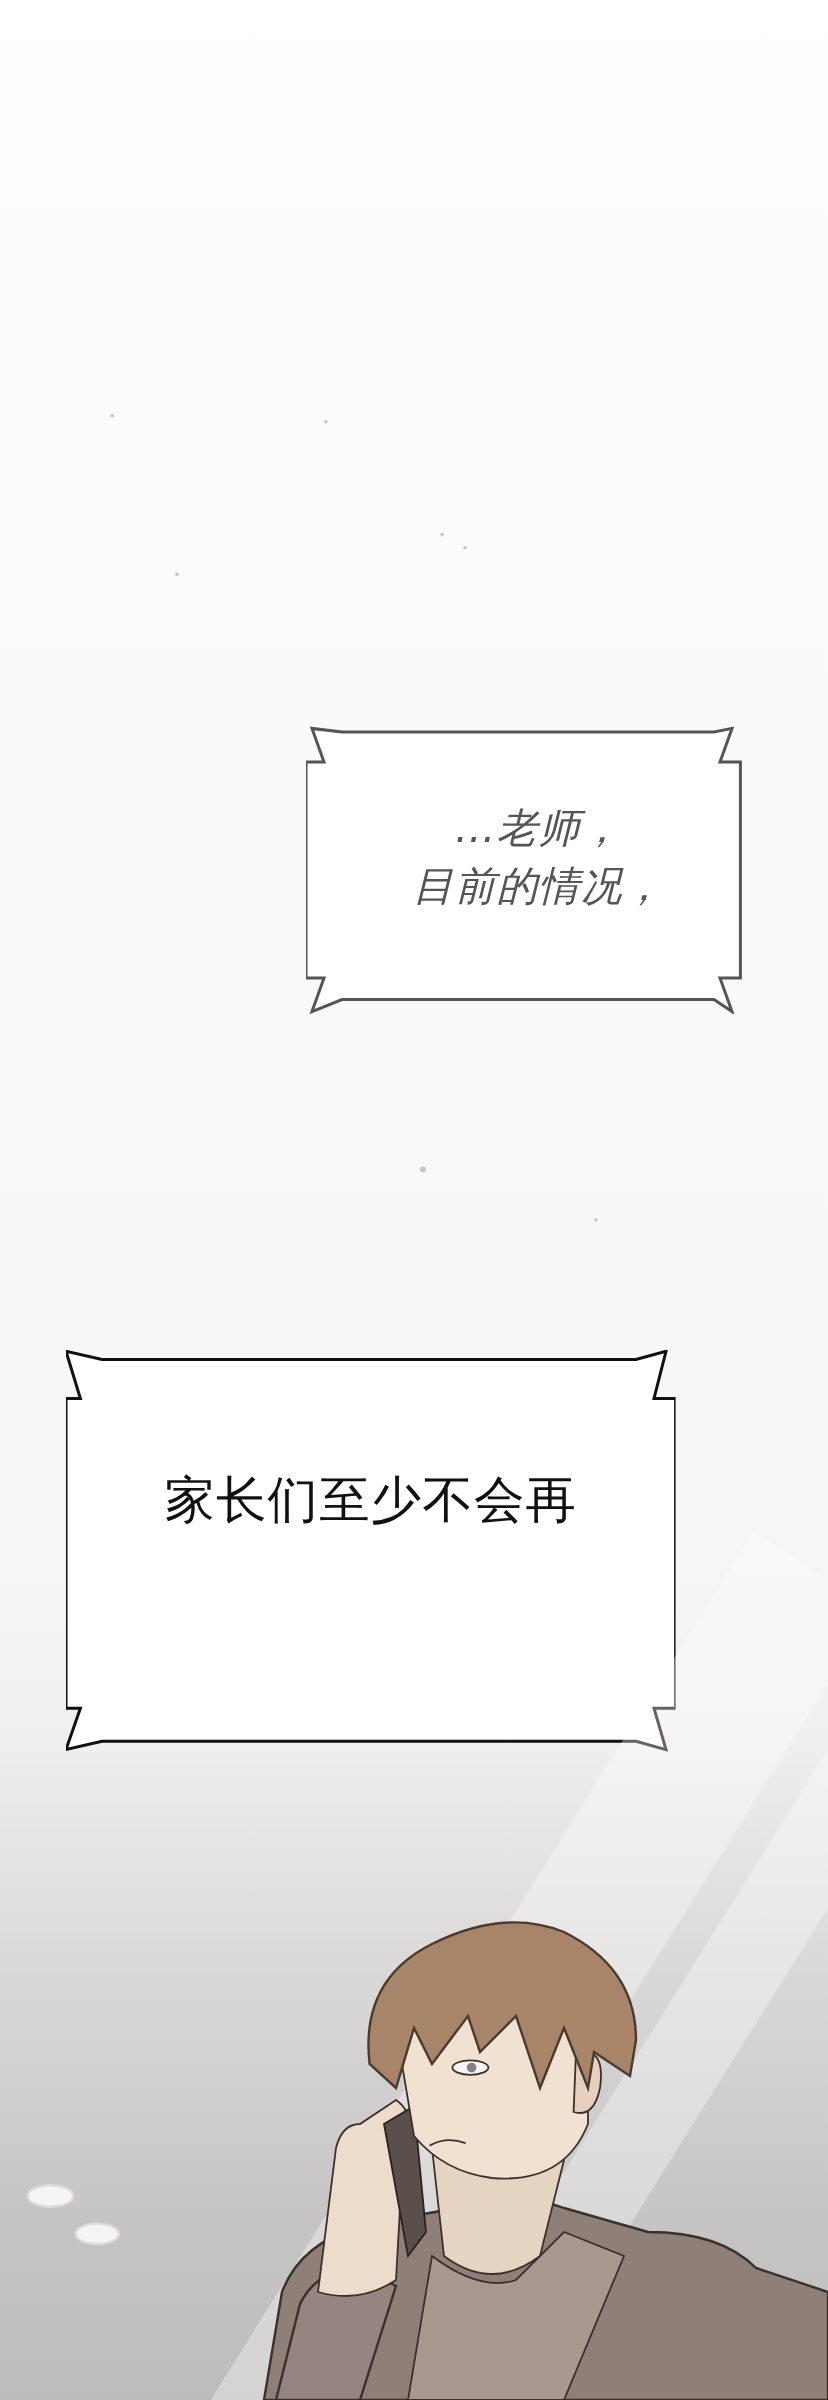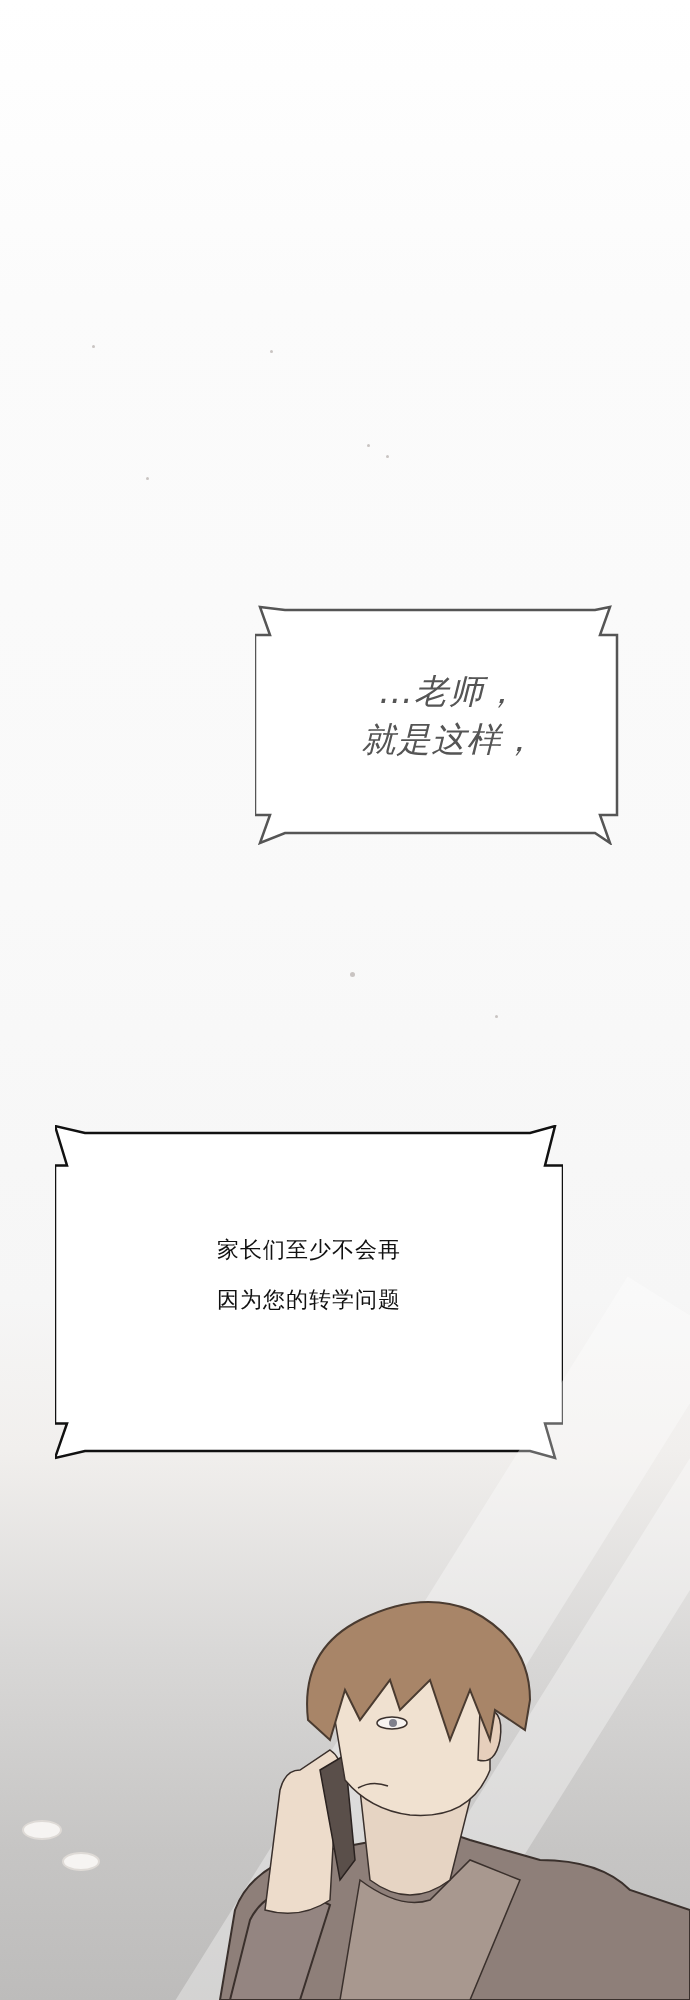--- a/index.html
+++ b/index.html
@@ -4,21 +4,21 @@
 <style>
   html, body { margin: 0; padding: 0; }
   body { width: 690px; height: 2000px; overflow: hidden; background: #ffffff; font-family: "DejaVu Sans", sans-serif; }
   .page { position: relative; width: 690px; height: 2000px; overflow: hidden;
     background: linear-gradient(to bottom, #ffffff 0px, #fbfbfb 300px, #f9f9f9 900px, #f6f6f6 1300px, #f1efed 1450px, #d9d8d7 1650px, #c6c5c4 1850px, #bdbcbb 2000px); }
   .speck { position: absolute; width: 3px; height: 3px; border-radius: 50%; background: #c9c4c2; }
   .box { position: absolute; }
   .box svg { position: absolute; left: 0; top: 0; }
   .box .text { position: absolute; left: 0; right: 0; text-align: center; }
   .box1 .text { top: 62px; font-size: 34px; line-height: 48px; color: #555555; font-style: italic; letter-spacing: 1px; padding-left: 23px; }
-  .box2 .text { top: 100px; font-size: 22px; line-height: 50px; color: #111111; letter-spacing: 1px; }
+  .box2 .text { top: 100px; font-size: 42px; line-height: 50px; color: #111111; letter-spacing: 1px; }
   .scene { position: absolute; left: 0; top: 1440px; width: 690px; height: 560px; }
   .beam { position: absolute; width: 120px; height: 900px; background: rgba(255,255,255,0.35); transform: rotate(32deg); }
   .light { position: absolute; border-radius: 50%; background: #f6f4f2; border: 2px solid #dedad6; }
 </style>
 </head>
 <body>
 
 <div class="page">
 
   <span class="speck" style="left:92px;top:345px;"></span>
@@ -28,31 +28,30 @@
   <span class="speck" style="left:146px;top:477px;"></span>
   <span class="speck" style="left:350px;top:972px;width:5px;height:5px;"></span>
   <span class="speck" style="left:495px;top:1015px;"></span>
 
   <div class="box box1" style="left:255px;top:605px;width:365px;height:240px;">
     <svg width="365" height="240" viewBox="0 0 365 240">
       <path d="M30 5 L340 5 L355 2 L345 30 L362 30 L362 210 L345 210 L355 238 L340 228 L30 228 L5 238 L15 210 L0 210 L0 30 L15 30 L5 2 Z" fill="#ffffff" stroke="#555555" stroke-width="2.5" stroke-linejoin="miter"></path>
     </svg>
     <div class="text">
       <div>…老师，</div>
-      <div>就是这样，</div>
+      <div>目前的情况，</div>
     </div>
   </div>
 
   <div class="box box2" style="left:55px;top:1125px;width:508px;height:335px;">
     <svg width="508" height="335" viewBox="0 0 508 335">
       <path d="M30 5 L475 5 L500 -2 L490 38 L508 38 L508 300 L490 300 L500 335 L475 328 L30 328 L0 335 L12 300 L0 300 L0 38 L12 38 L0 -2 Z" transform="translate(0,3) scale(1,0.985)" fill="#ffffff" stroke="#111111" stroke-width="2.5" stroke-linejoin="miter"></path>
     </svg>
     <div class="text">
       <div>家长们至少不会再</div>
-      <div>因为您的转学问题</div>
     </div>
   </div>
 
   <div class="scene">
     <div class="beam" style="left:380px;top:-200px;"></div>
     <div class="beam" style="left:520px;top:-150px;width:70px;"></div>
     <div class="light" style="left:22px;top:380px;width:36px;height:16px;"></div>
     <div class="light" style="left:62px;top:412px;width:34px;height:15px;"></div>
 
     <svg width="690" height="560" viewBox="0 0 690 560" style="position:absolute;left:0;top:0;">

